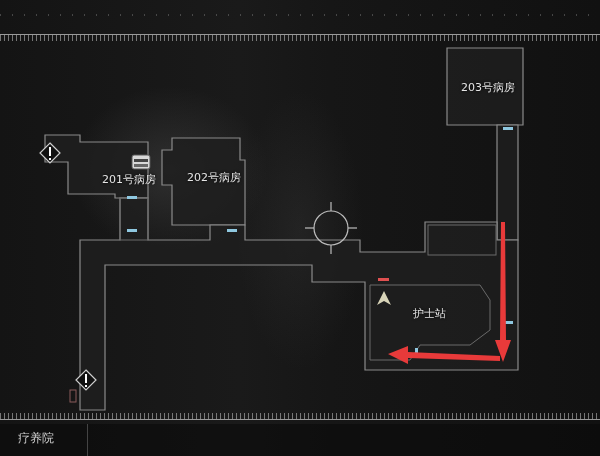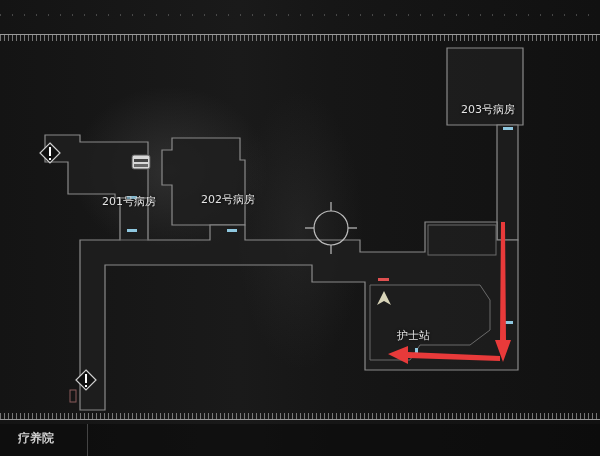--- a/index.html
+++ b/index.html
@@ -8,22 +8,22 @@
       radial-gradient(ellipse 140px 120px at 170px 170px, rgba(90,90,90,0.35), transparent 70%),
       radial-gradient(ellipse 90px 200px at 300px 230px, rgba(70,70,70,0.25), transparent 70%),
       linear-gradient(90deg,#141414 0%,#1a1a1a 40%,#161616 55%,#111 100%);
     font-family:"DejaVu Sans",sans-serif;}
   .ruler{position:absolute;left:0;width:600px;height:6px;
     background:repeating-linear-gradient(90deg,rgba(200,200,200,0.55) 0 1px,transparent 1px 4px);}
   .ruler-line{position:absolute;left:0;width:600px;height:1px;background:#9a9a9a;}
   .dots{position:absolute;left:0;width:600px;height:2px;
     background:repeating-linear-gradient(90deg,rgba(120,120,120,0.5) 0 1px,transparent 1px 12px);}
   svg.map{position:absolute;left:0;top:0;}
-  .room-label{position:absolute;color:#e6e6e6;font-size:11px;white-space:nowrap;text-shadow:0 0 3px #000;margin-top:22px;}
-  .location{position:absolute;left:18px;top:430px;color:#cfcfcf;font-size:12px;font-weight:bold;}
+  .room-label{position:absolute;color:#e6e6e6;font-size:11px;white-space:nowrap;text-shadow:0 0 3px #000;}
+  .location{position:absolute;left:18px;top:430px;color:#cfcfcf;font-size:12px;font-weight:normal;}
   .bottom-bar{position:absolute;left:0;top:424px;width:600px;height:32px;background:rgba(10,10,10,0.6);}
   .sep{position:absolute;left:87px;top:424px;width:1px;height:32px;background:#444;}
 </style>
 </head>
 <body>
 
 <div id="root">
 
   <div class="dots" style="top:14px"></div>
   <div class="ruler-line" style="top:34px"></div>
@@ -88,22 +88,22 @@
 
     <rect x="70" y="390" width="6" height="12" fill="none" stroke="#8a5a5a"></rect>
 
     <g fill="#e83a3a">
       <polygon points="501,222 505,222 506,340 511,340 503,362 495,340 500,340"></polygon>
       <polygon points="500,356 500,361 408,358 408,364 388,354 408,346 408,352"></polygon>
     </g>
   </svg>
 
   <div class="room-label" style="left:102px;top:172px">201号病房</div>
-  <div class="room-label" style="left:201px;top:170px">202号病房</div>
+  <div class="room-label" style="left:187px;top:170px">202号病房</div>
   <div class="room-label" style="left:461px;top:80px">203号病房</div>
-  <div class="room-label" style="left:397px;top:306px">护士站</div>
+  <div class="room-label" style="left:413px;top:306px">护士站</div>
 
   <div class="ruler" style="top:413px"></div>
   <div class="ruler-line" style="top:419px"></div>
   <div class="bottom-bar"></div>
   <div class="sep"></div>
   <div class="location">疗养院</div>
 </div>
 
 </body></html>

